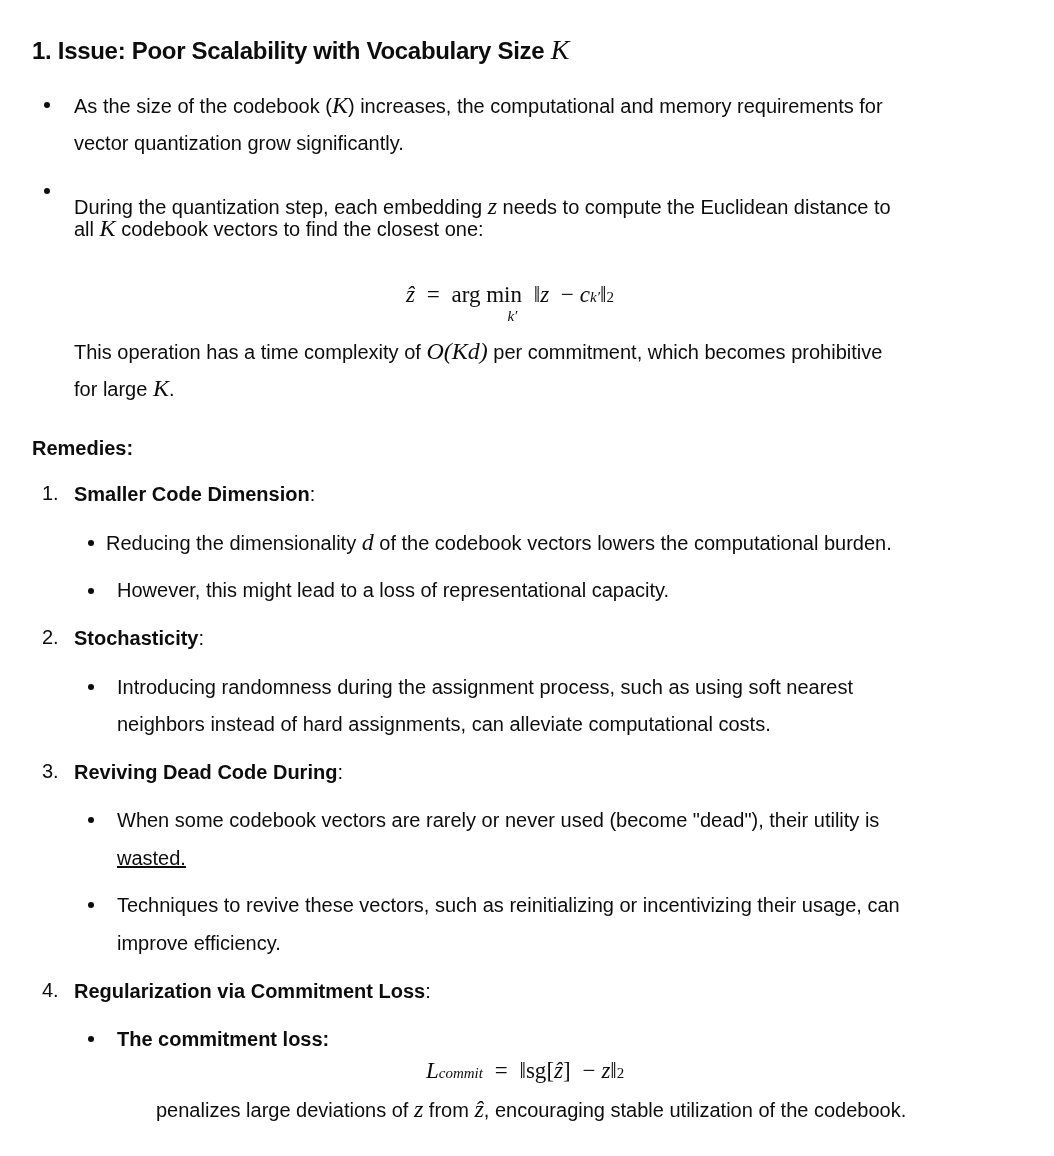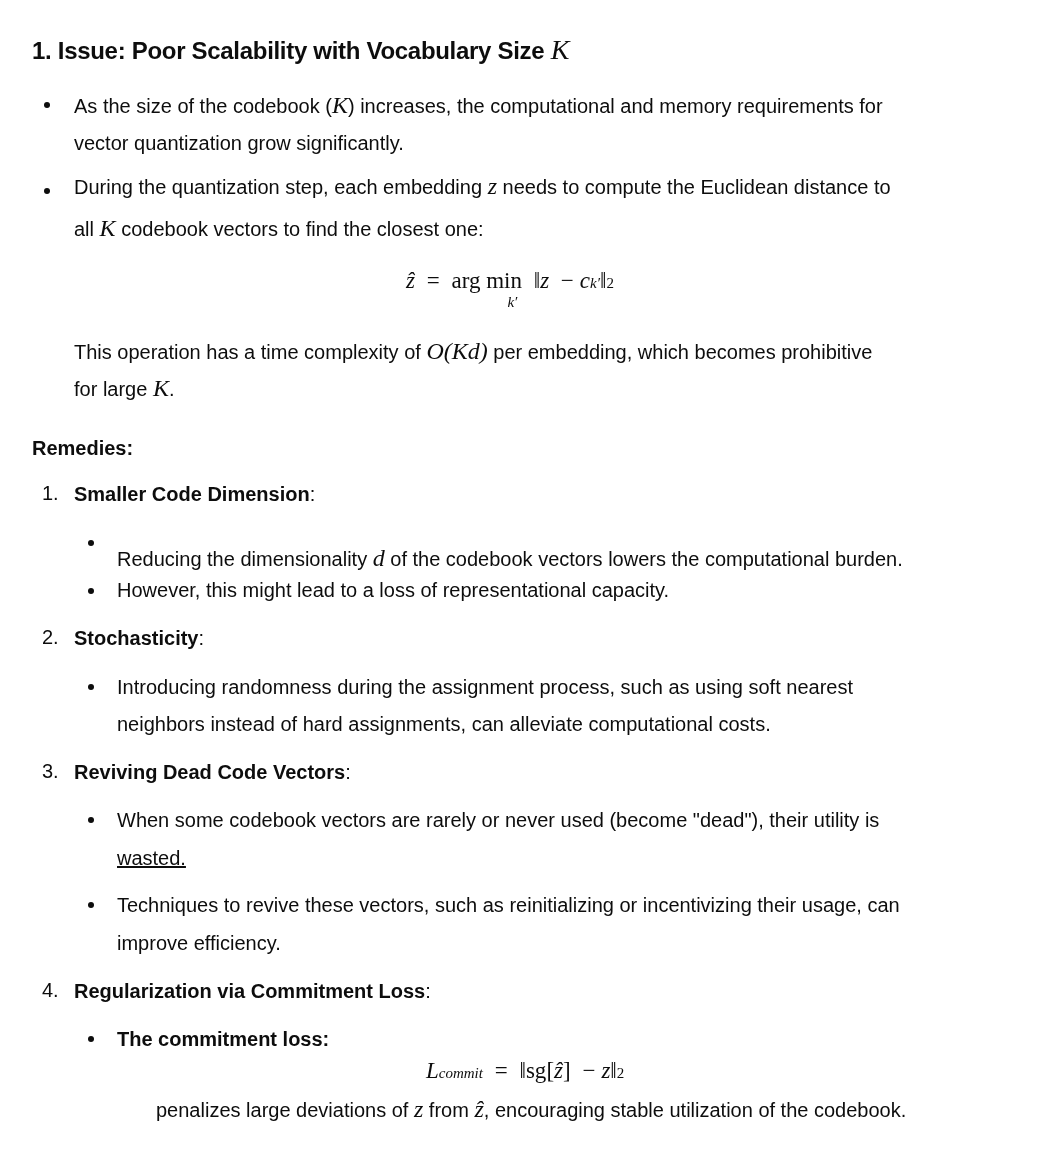--- a/index.html
+++ b/index.html
@@ -33,64 +33,64 @@
     <span>1. Issue: Poor Scalability with Vocabulary Size </span><span class="math">K</span>
   </h3>
 
   <div class="bullet" style="top:102px;left:44px;"></div>
   <div class="line" style="top:93px;left:74px;">
     <span>As the size of the codebook (</span><span class="math">K</span><span>) increases, the computational and memory requirements for</span>
   </div>
   <div class="line" style="top:131px;left:74px;text-align:center;">vector quantization grow significantly.</div>
 
   <div class="bullet" style="top:188px;left:44px;"></div>
-  <div class="line" style="top:174px;left:74px;text-align:center;">
+  <div class="line" style="top:194px;left:74px;text-align:center;">
     <span>During the quantization step, each embedding </span><span class="math">z</span><span> needs to compute the Euclidean distance to</span>
   </div>
   <div class="line" style="top:216px;left:74px;">
     <span>all </span><span class="math">K</span><span> codebook vectors to find the closest one:</span>
   </div>
 
-  <div class="eq" style="top:268px;left:406px;">
+  <div class="eq" style="top:282px;left:406px;">
     <i>ẑ</i>
     <span style="margin:0 6px;">=</span>
     <span style="position:relative;display:inline-block;">
       <span>arg min</span>
       <i class="sub" style="position:absolute;left:56px;top:26px;">k′</i>
     </span>
     <span style="margin-left:6px;">‖</span><i>z</i>
     <span style="margin:0 6px;">−</span><i>c</i><i class="sub">k′</i><span>‖</span><span class="sub">2</span>
   </div>
 
   <div class="line" style="top:339px;left:74px;">
-    <span>This operation has a time complexity of </span><span class="math">O(Kd)</span><span> per embedding, which becomes prohibitive</span>
+    <span>This operation has a time complexity of </span><span class="math">O(Kd)</span><span> per commitment, which becomes prohibitive</span>
   </div>
   <div class="line" style="top:376px;left:74px;">
     <span>for large </span><span class="math">K</span><span>.</span>
   </div>
 
   <div class="line" style="top:436px;left:32px;font-weight:bold;">Remedies:</div>
 
   <div class="num" style="top:482px;left:42px;">1.</div>
   <div class="line" style="top:482px;left:74px;text-align:center;"><b>Smaller Code Dimension</b><span>:</span></div>
   <div class="bullet" style="top:540px;left:88px;"></div>
-  <div class="line" style="top:530px;left:117px;margin-top:16px;">
+  <div class="line" style="top:530px;left:106px;">
     <span>Reducing the dimensionality </span><span class="math">d</span><span> of the codebook vectors lowers the computational burden.</span>
   </div>
   <div class="bullet" style="top:588px;left:88px;"></div>
   <div class="line" style="top:578px;left:117px;">However, this might lead to a loss of representational capacity.</div>
 
   <div class="num" style="top:626px;left:42px;">2.</div>
   <div class="line" style="top:626px;left:74px;"><b>Stochasticity</b><span>:</span></div>
   <div class="bullet" style="top:684px;left:88px;"></div>
   <div class="line" style="top:675px;left:117px;">Introducing randomness during the assignment process, such as using soft nearest</div>
   <div class="line" style="top:712px;left:117px;">neighbors instead of hard assignments, can alleviate computational costs.</div>
 
   <div class="num" style="top:760px;left:42px;">3.</div>
-  <div class="line" style="top:760px;left:74px;"><b>Reviving Dead Code Vectors</b><span>:</span></div>
+  <div class="line" style="top:760px;left:74px;"><b>Reviving Dead Code During</b><span>:</span></div>
   <div class="bullet" style="top:817px;left:88px;"></div>
   <div class="line" style="top:808px;left:117px;">When some codebook vectors are rarely or never used (become "dead"), their utility is</div>
   <div class="line" style="top:846px;left:117px;text-decoration:underline;">wasted.</div>
   <div class="bullet" style="top:902px;left:88px;"></div>
   <div class="line" style="top:893px;left:117px;">Techniques to revive these vectors, such as reinitializing or incentivizing their usage, can</div>
   <div class="line" style="top:931px;left:117px;">improve efficiency.</div>
 
   <div class="num" style="top:979px;left:42px;">4.</div>
   <div class="line" style="top:979px;left:74px;"><b>Regularization via Commitment Loss</b><span>:</span></div>
   <div class="bullet" style="top:1036px;left:88px;"></div>

